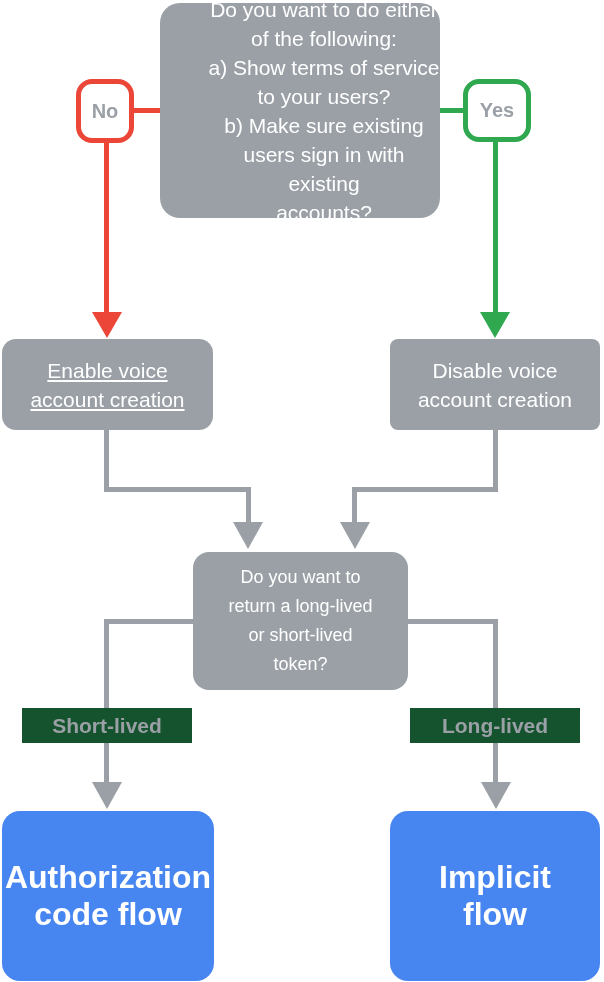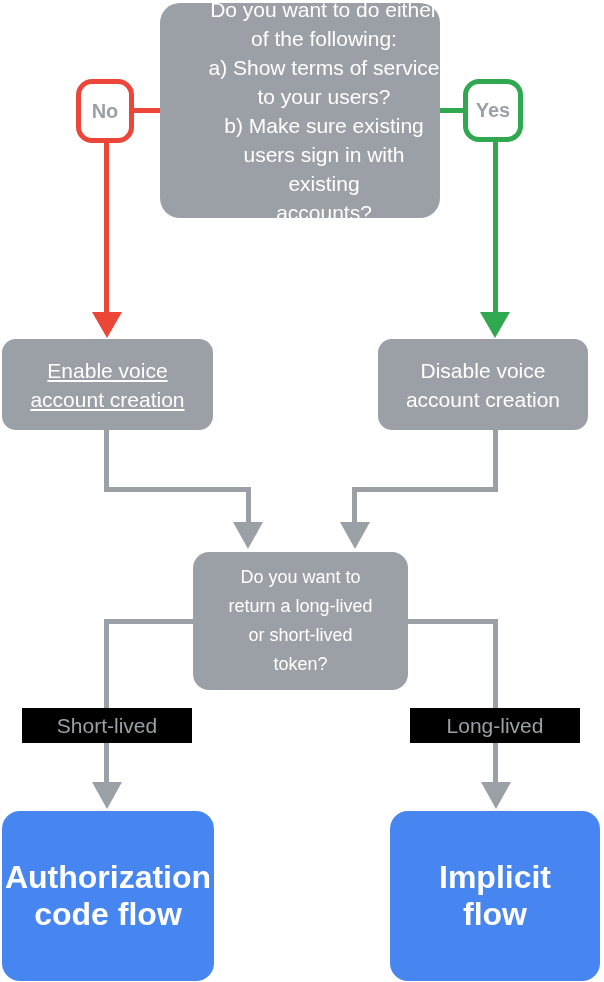--- a/index.html
+++ b/index.html
@@ -23,45 +23,45 @@
     left:160px;top:3px;width:280px;height:215px;
     border-radius:20px;
     font-size:21px;line-height:29px;padding-left:48px;
   }
   .q-mid{
     left:193px;top:552px;width:215px;height:138px;
     border-radius:16px;
     font-size:18px;line-height:29px;
   }
   .action-left{left:2px;top:339px;width:211px;height:91px;border-radius:14px;font-size:21px;line-height:29px;text-decoration:underline;}
-  .action-right{left:378px;top:339px;width:210px;height:91px;border-radius:14px;font-size:21px;line-height:29px;}
+  .action-right{left:390px;top:339px;width:210px;height:91px;border-radius:8px;font-size:21px;line-height:29px;}
   .outcome{
     background:#4785F0;
     font-weight:bold;font-size:32px;line-height:37px;
     border-radius:18px;
   }
   .outcome-left{left:2px;top:811px;width:212px;height:170px;}
   .outcome-right{left:390px;top:811px;width:210px;height:170px;}
   .badge{
     position:absolute;
     background:#ffffff;
     color:#9AA0A6;
     display:flex;align-items:center;justify-content:center;
     font-size:20px;font-weight:bold;
     border-radius:16px;
     box-sizing:border-box;
     text-align:center;
   }
   .badge-no{left:76px;top:79px;width:58px;height:64px;border:5px solid #EC4639;}
-  .badge-yes{left:463px;top:79px;width:60px;height:63px;border:5px solid #2FA84F;}
+  .badge-yes{left:463px;top:79px;width:68px;height:63px;border:5px solid #2FA84F;}
   .path-label{
     position:absolute;
-    background:#000000;
+    background:#14532d;
     color:#9AA0A6;
-    font-size:21px;font-weight:normal;
+    font-size:21px;font-weight:bold;
     display:flex;align-items:center;justify-content:center;
     width:170px;height:35px;top:708px;
   }
   .label-short{left:22px;}
   .label-long{left:410px;}
   .line{position:absolute;}
   .red{background:#EC4639;}
   .green{background:#2FA84F;}
   .gray{background:#9AA0A6;}
   

